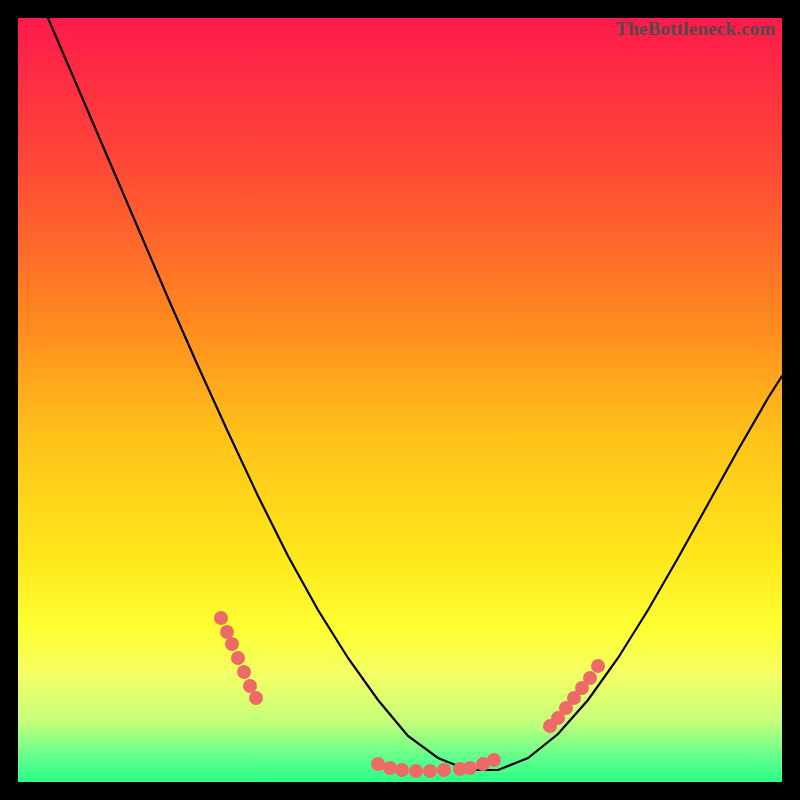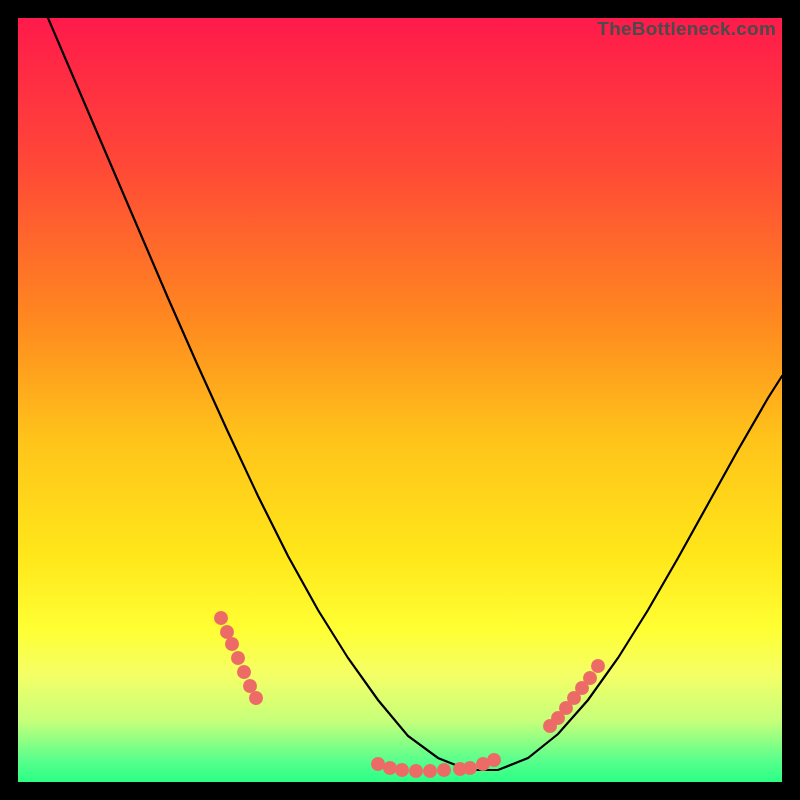--- a/index.html
+++ b/index.html
@@ -11,20 +11,21 @@
     font-family: Arial, Helvetica, sans-serif;
     overflow: hidden;
   }
   .frame {
     position: absolute;
     left: 18px;
     top: 18px;
     width: 764px;
     height: 660px;
     background: #000000;
+    font-family: Liberation Serif, serif;
   }
   .watermark {
     position: absolute;
     top: 0px;
     right: 6px;
     font-size: 19px;
     font-weight: 600;
     color: #4b4b4b;
     letter-spacing: 0.2px;
     z-index: 5;

